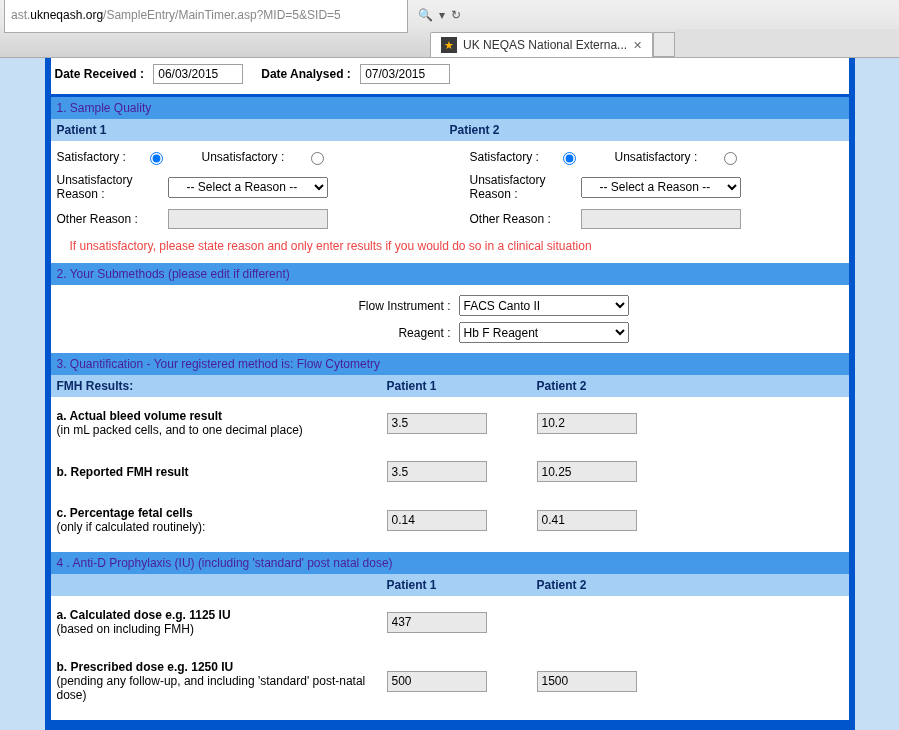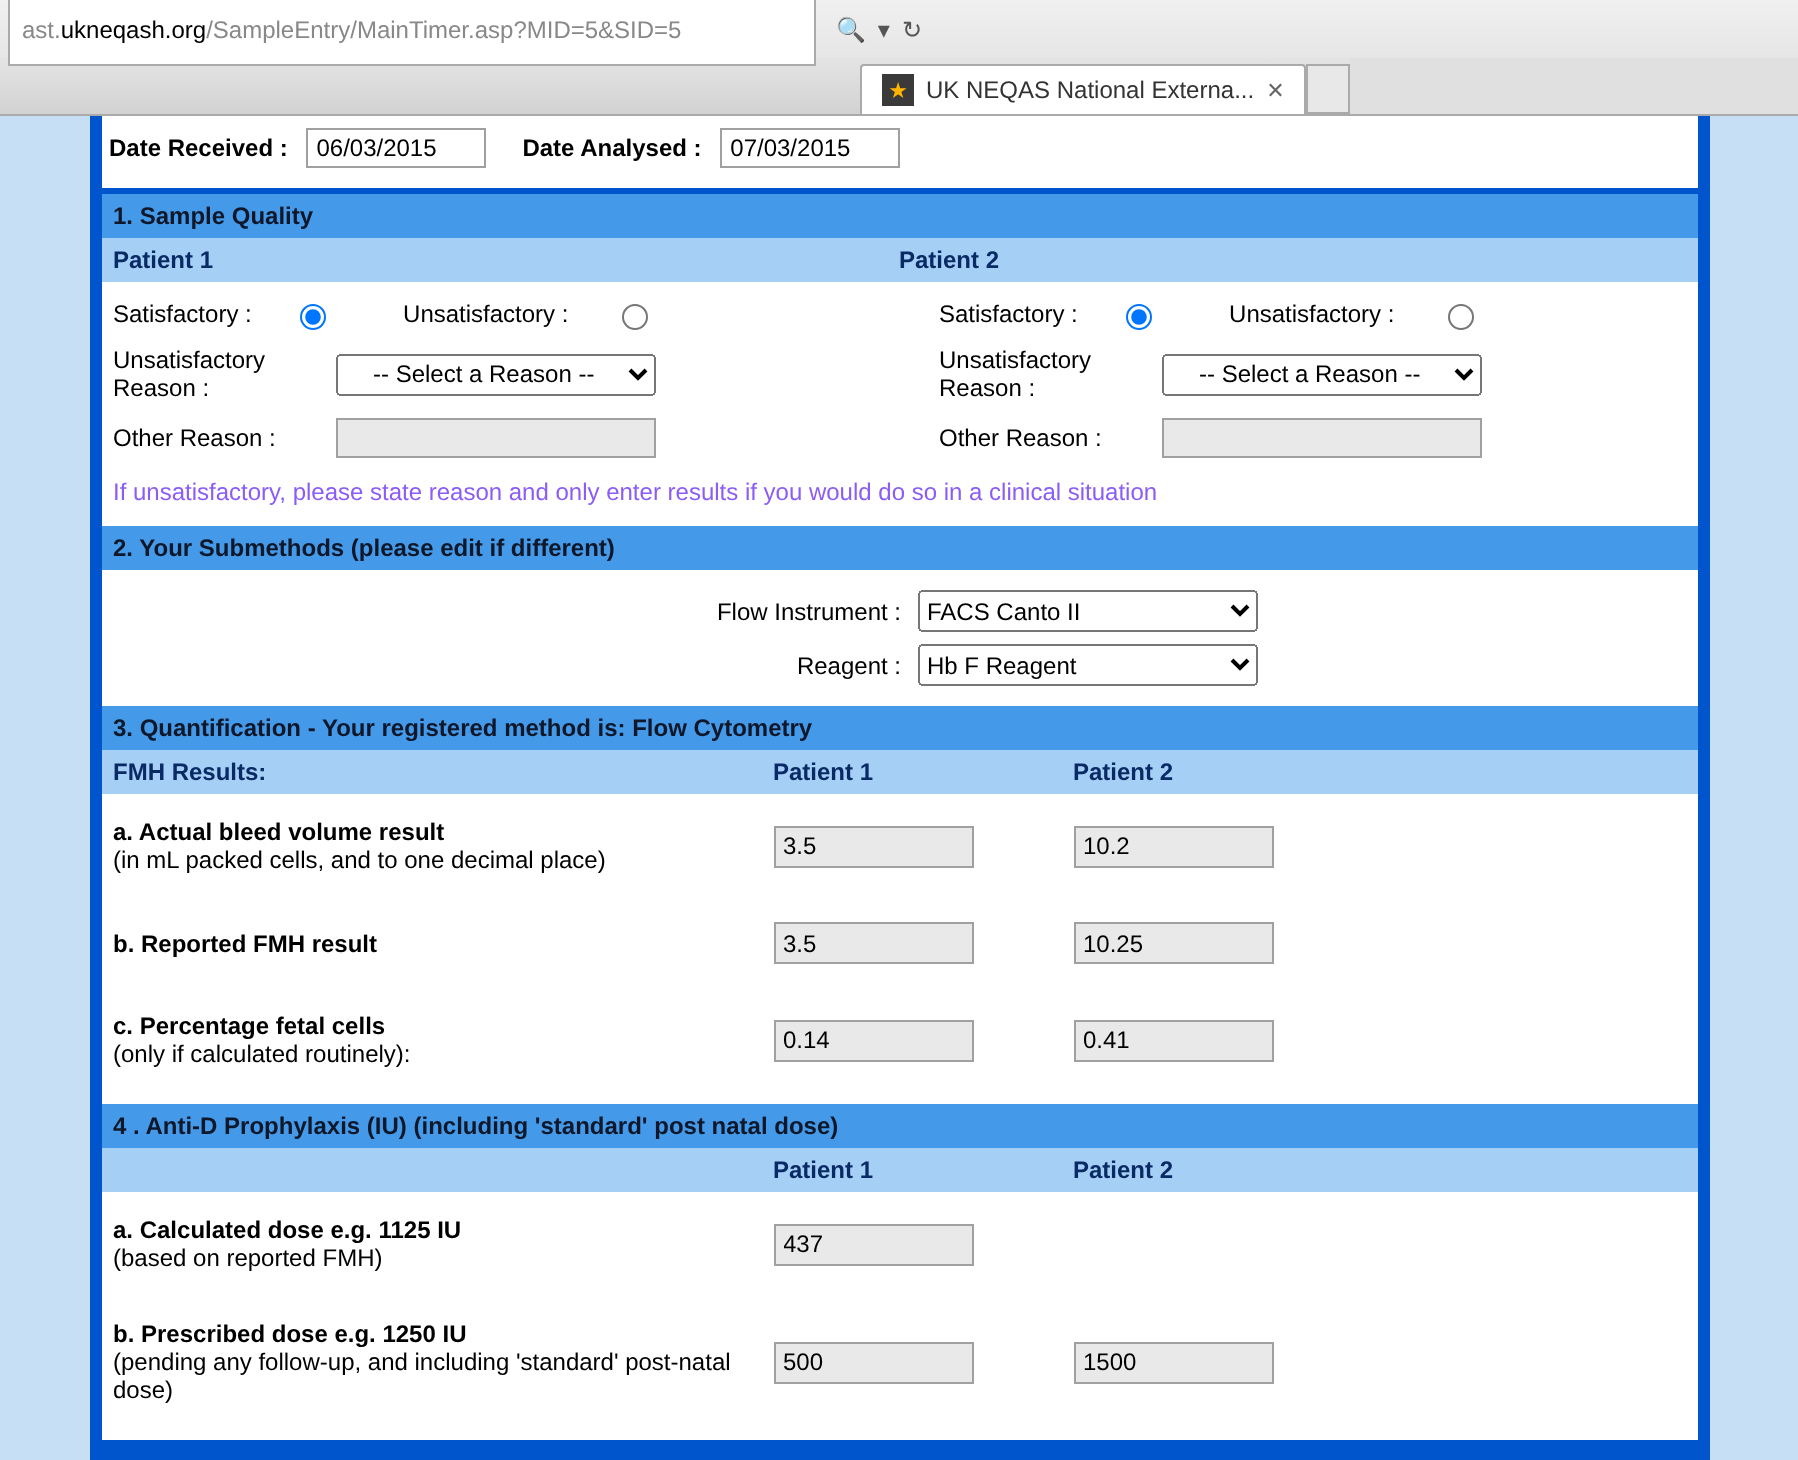--- a/index.html
+++ b/index.html
@@ -113,22 +113,22 @@
     height: 20px;
     padding: 1px 4px;
     border: 1px solid #a0a0a0;
     background: #fff;
     font-family: Arial, sans-serif;
     font-size: 12px;
   }
 
   .section-head {
     background: #64a5ee;
-    color: #0f172a;
-    font-weight: bold;
+    color: #4c1d95;
+    font-weight: normal;
     padding: 4px 6px;
     font-size: 12px;
   }
   .section-head.darkblue {
     background: #449ae8;
   }
 
   .quality-grid {
     display: grid;
     grid-template-columns: 1fr 1fr;
@@ -163,21 +163,22 @@
     width: 160px;
     height: 20px;
     border: 1px solid #a0a0a0;
     background: #e9e9e9;
     font-family: Arial;
     font-size: 12px;
     padding: 1px 4px;
   }
   .note-text {
     padding: 0 6px 10px 6px;
-    color: #8b5cf6;
+    color: #ef4444;
+    margin-left: 13px;
   }
   .sub-row {
     display: grid;
     grid-template-columns: 180px 170px;
     gap: 8px;
     align-items: center;
     margin-bottom: 6px;
     justify-content: center;
   }
   .sub-row label { text-align: right; }
@@ -371,21 +372,21 @@
 
     <div class="section-head darkblue">4 . Anti-D Prophylaxis (IU) (including 'standard' post natal dose)</div>
     <div class="results-table">
       <div class="results-header">
         <span></span>
         <span>Patient 1</span>
         <span>Patient 2</span>
       </div>
       <div class="results-body" id="section4-rows">
           <div class="result-row">
-            <div class="result-label"><b>a. Calculated dose e.g. 1125 IU</b><br><span>(based on reported FMH)</span></div>
+            <div class="result-label"><b>a. Calculated dose e.g. 1125 IU</b><br><span>(based on including FMH)</span></div>
             <div><input class="result-input" value="437" style=""></div>
           </div>
           <div class="result-row">
             <div class="result-label"><b>b. Prescribed dose e.g. 1250 IU</b><br><span>(pending any follow-up, and including 'standard' post-natal dose)</span></div>
             <div><input class="result-input" value="500" style=""></div>
             <div><input class="result-input" value="1500" style=""></div>
           </div>
         </div>
     </div>
 

